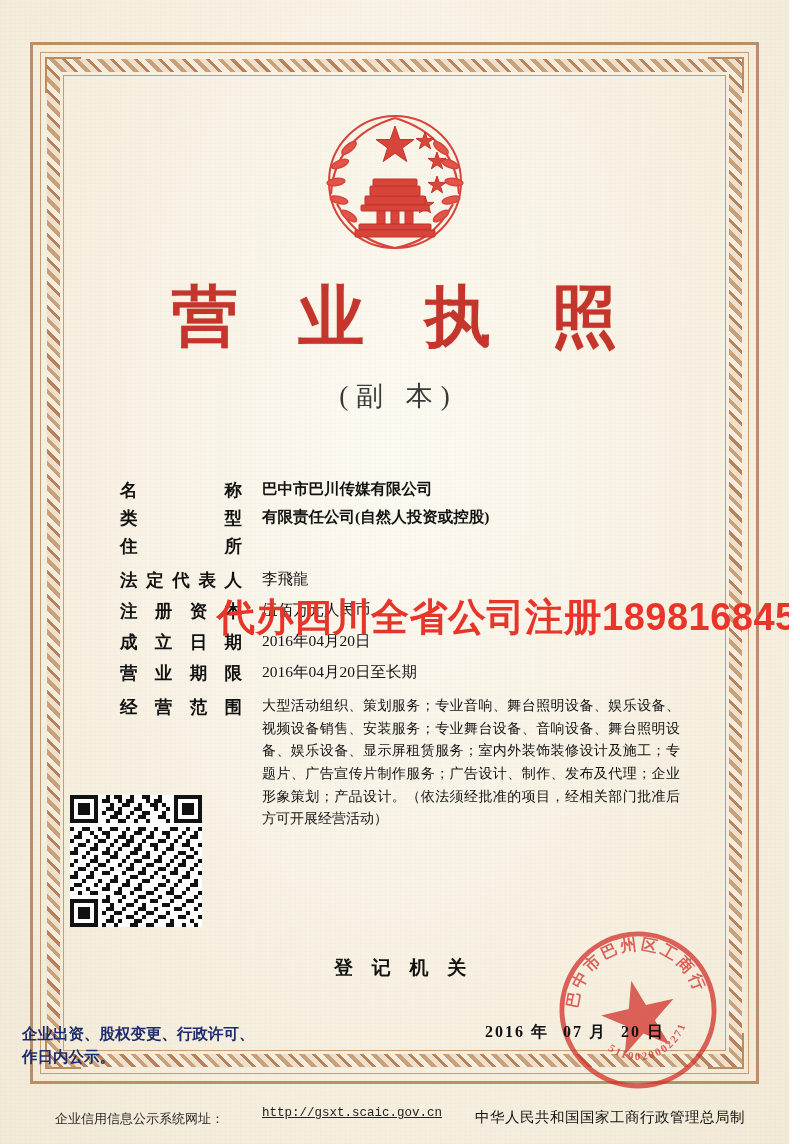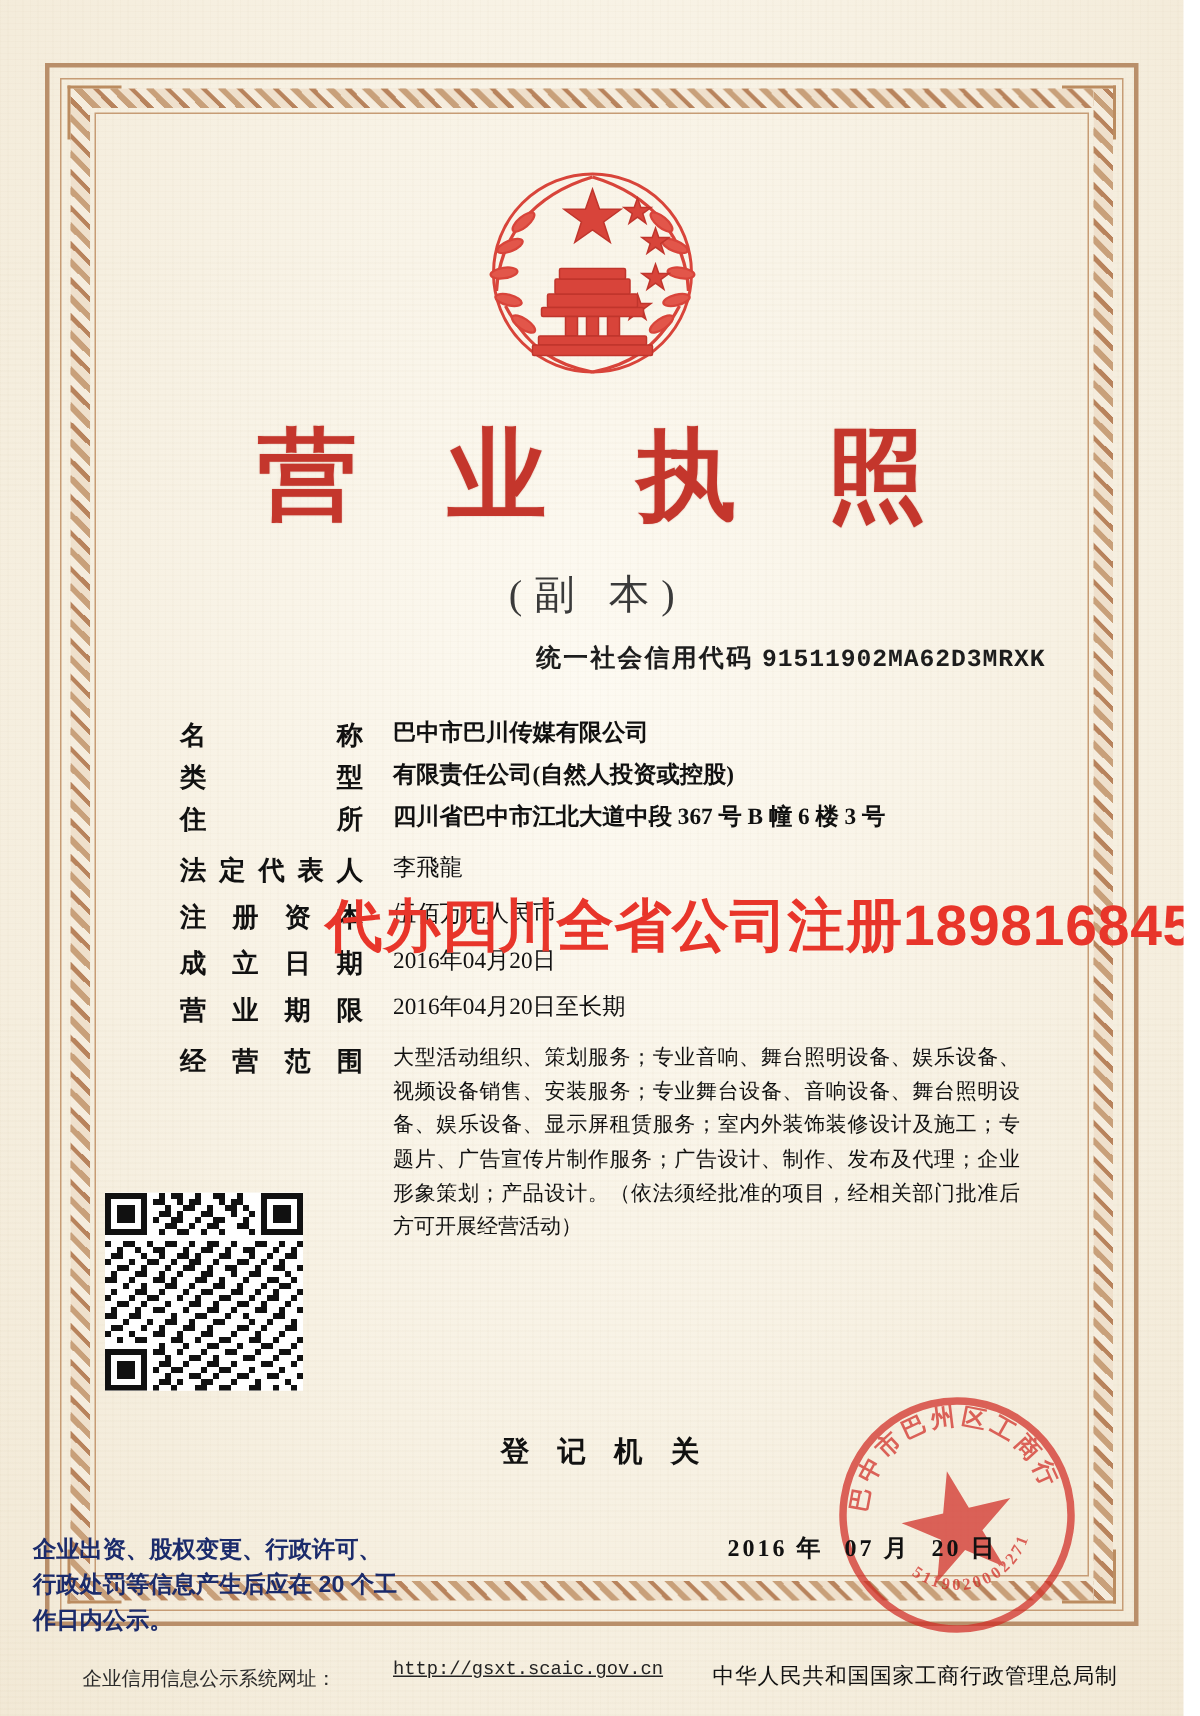--- a/index.html
+++ b/index.html
@@ -315,24 +315,20 @@
         <rect x="90" y="103" width="8" height="13"></rect>
         <rect x="44" y="116" width="72" height="6" rx="1"></rect>
         <rect x="40" y="122" width="80" height="7" rx="1"></rect>
       </g>
     </svg>
   </div>
 
   <div class="main-title">营 业 执 照</div>
   <div class="sub-title">(副 本)</div>
 
-  <div class="credit-code">
-    <span>统一社会信用代码</span>
-    <span class="cc-num">91511902MA62D3MRXK</span>
-  </div>
 
   <div class="fields">
 
     <div class="row tight">
       <div class="lbl">
         <span>名</span>
         <span>称</span>
       </div>
       <div class="val">巴中市巴川传媒有限公司</div>
     </div>
@@ -343,21 +339,20 @@
         <span>型</span>
       </div>
       <div class="val">有限责任公司(自然人投资或控股)</div>
     </div>
 
     <div class="row tight">
       <div class="lbl">
         <span>住</span>
         <span>所</span>
       </div>
-      <div class="val">四川省巴中市江北大道中段 367 号 B 幢 6 楼 3 号</div>
     </div>
 
     <div class="row gap-top">
       <div class="lbl j4">
         <span>法</span>
         <span>定</span>
         <span>代</span>
         <span>表</span>
         <span>人</span>
       </div>
@@ -670,21 +665,20 @@
       </text>
     </svg>
   </div>
 
   <div class="issue-date">
     <span>2016</span><i>年</i><span>07</span><i>月</i><span>20</span><i>日</i>
   </div>
 
   <div class="footer-left">
     <div>企业出资、股权变更、行政许可、</div>
-    <div>行政处罚等信息产生后应在 20 个工</div>
     <div>作日内公示。</div>
   </div>
 
   <div class="footer-url-label">企业信用信息公示系统网址：</div>
   <div class="footer-url">http://gsxt.scaic.gov.cn</div>
   <div class="footer-right">中华人民共和国国家工商行政管理总局制</div>
 
 </div>
 
 </body></html>

